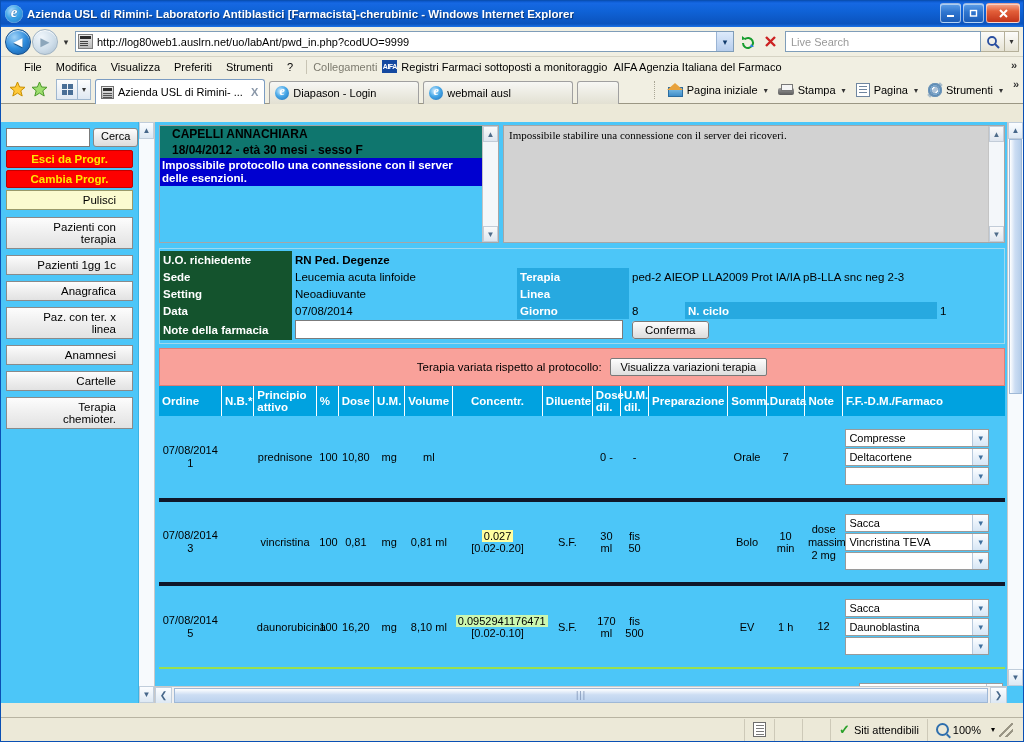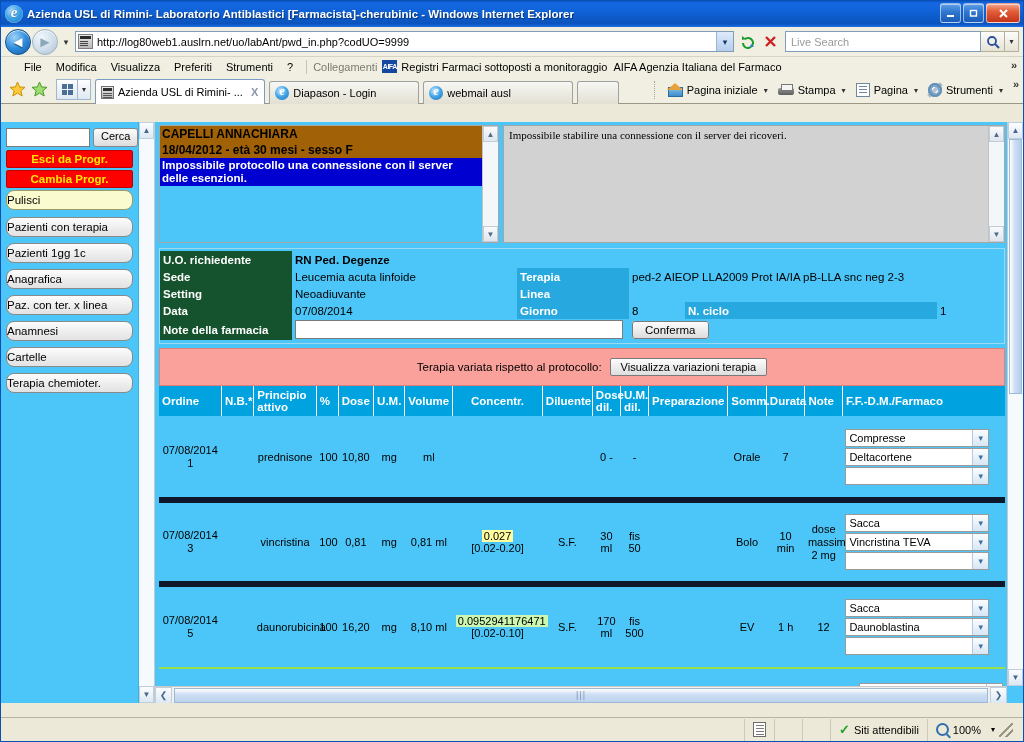--- a/index.html
+++ b/index.html
@@ -340,23 +340,23 @@
   .sb-cerca { height:19px; line-height: 13px; padding: 1px 7px; }
   .sb-red {
     width: 100%; margin-bottom: 2px;
     background: #fd0000; color: #ffe600;
     font-weight: bold; font-size: 11.5px;
     border: 1px solid #c20000; border-radius: 2px;
     text-align: center; padding: 2px 0;
   }
   .sb-btn {
     width: 100%; margin-bottom: 6px;
-    border: 1px solid #8a8a8a; border-radius: 8px;
+    border: 1px solid #8a8a8a; border-radius: 0;
     background: linear-gradient(180deg,#fdfdfd 0%,#f0f0f0 45%,#e2e2e2 100%);
-    font-size: 11.5px; text-align: left; padding: 3px 0;
+    font-size: 11.5px; text-align: right; padding: 3px 16px;
     color: #000;
   }
   .sb-btn.pulisci {
     background: #fbfbd0; border: 1px solid #9a9a6a; margin-bottom: 7px;
   }
 
   
   #mainarea {
     flex: 1; position: relative; background: #4cc6f8;
     overflow: hidden;
@@ -369,22 +369,22 @@
   
   .toppanels { display: flex; padding: 3px 2px 0 4px; gap: 4px; }
   .panel-pt {
     width: 340px; height: 118px;
     border: 1px solid #a6a6a6;
     background: #4cc6f8;
     display: flex;
   }
   .panel-pt .content { flex:1; min-width:0; }
   .pt-name {
-    background: #a16207; color: #000; font-weight: bold;
-    font-size: 12px; padding: 1px 2px; line-height: 14px;
+    background: #0f766e; color: #000; font-weight: bold;
+    font-size: 12px; padding: 1px 12px; line-height: 14px;
   }
   .pt-err {
     background: #0000d0; color: #fff; font-weight: bold;
     font-size: 11.5px; padding: 1px 2px; line-height: 13px;
   }
   .panel-rico {
     flex: 1; height: 118px;
     border: 1px solid #a6a6a6;
     background: #d2d2d2;
     display: flex;
@@ -468,21 +468,21 @@
     line-height: 12px;
   }
   table.tt th:last-child { border-right: none; }
   table.tt td {
     background: #4cc6f8;
     font-size: 11px; color: #000;
     padding: 2px 3px;
     vertical-align: middle;
     text-align: center;
   }
-  tr.drow td { height: 84px; border-bottom: 6px solid #0f172a; }
+  tr.drow td { height: 84px; border-bottom: 4px solid #0f172a; }
   tr.drow.last td { border-bottom: 2px solid #9ae04d; }
   td.c-ordine { font-size: 11px; line-height: 13px; }
   td.c-left { text-align: left; }
   .concbox {
     background: #ffffa0; display: inline-block; padding: 0 2px;
     font-family: "Liberation Sans", sans-serif; font-size: 11px;
   }
   .concbox.green { background: #ccf7b0; }
   .concrange { font-size: 11px; display:block; }
   .selstack { display: flex; flex-direction: column; gap: 1px; align-items: stretch; }

